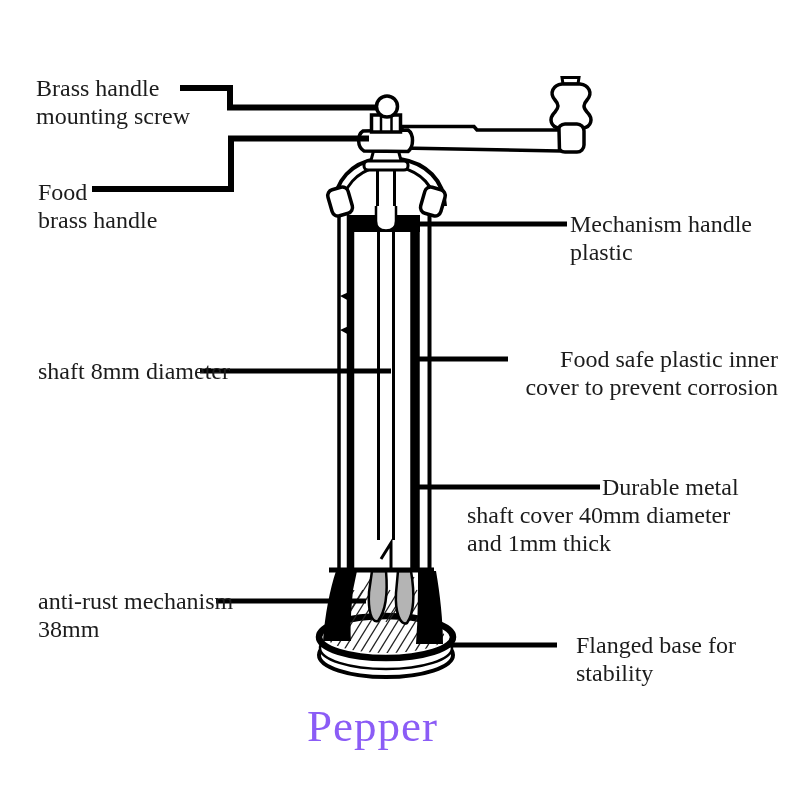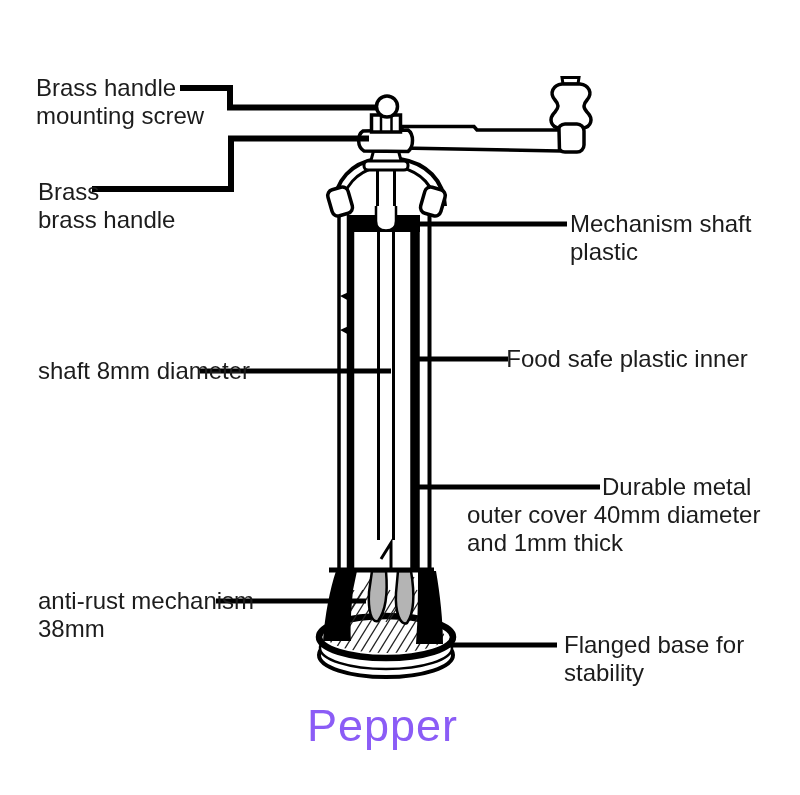--- a/index.html
+++ b/index.html
@@ -1,32 +1,32 @@
 <!DOCTYPE html>
 <html><head>
 <meta charset="utf-8">
 <style>
   html,body{margin:0;padding:0;}
   .stage{
     position:relative;
     width:800px;height:795px;
     background:#ffffff;
-    font-family:Liberation Sans, sans-serif;
+    font-family:Liberation Serif, serif;
     color:#1c1c1c;
     overflow:hidden;
   }
   .mill-svg{position:absolute;left:0;top:0;}
   .label{
     position:absolute;
     font-size:24px;
     line-height:28px;
     white-space:nowrap;
     color:#1c1c1c;
   }
-  .label-centered{text-align:center;white-space:nowrap;}
+  .label-centered{text-align:right;white-space:nowrap;}
   .indent-first .ln1{padding-left:135px;}
   .diagram-title{
     position:absolute;
     left:307px;top:700px;
     font-size:45px;
     color:#8b5cf6;
     letter-spacing:1px;
   }
 </style>
 </head>
@@ -153,48 +153,49 @@
       <line x1="449" y1="645" x2="557" y2="645" stroke-width="5"></line>
     </g>
   </svg>
 
   <div class="label" style="left:36px;top:74px">
     <div>Brass handle</div>
     <div>mounting screw</div>
   </div>
 
   <div class="label" style="left:38px;top:178px">
-    <div>Brass</div>
+    <div>Food</div>
     <div>brass handle</div>
   </div>
 
   <div class="label" style="left:570px;top:210px">
-    <div>Mechanism shaft</div>
+    <div>Mechanism handle</div>
     <div>plastic</div>
   </div>
 
   <div class="label" style="left:38px;top:357px">
     <div>shaft 8mm diameter</div>
   </div>
 
   <div class="label label-centered" style="left:476px;top:345px;width:302px">
     <div>Food safe plastic inner</div>
+    <div>cover to prevent corrosion</div>
   </div>
 
   <div class="label indent-first" style="left:467px;top:473px">
     <div class="ln1">Durable metal</div>
-    <div>outer cover 40mm diameter</div>
+    <div>shaft cover 40mm diameter</div>
     <div>and 1mm thick</div>
   </div>
 
   <div class="label" style="left:38px;top:587px">
     <div>anti-rust mechanism</div>
     <div>38mm</div>
   </div>
 
-  <div class="label" style="left:564px;top:631px">
+  <div class="label" style="left:576px;top:631px">
     <div>Flanged base for</div>
     <div>stability</div>
   </div>
 
   <div class="diagram-title">Pepper</div>
 
 </div>
 
 </body></html>

